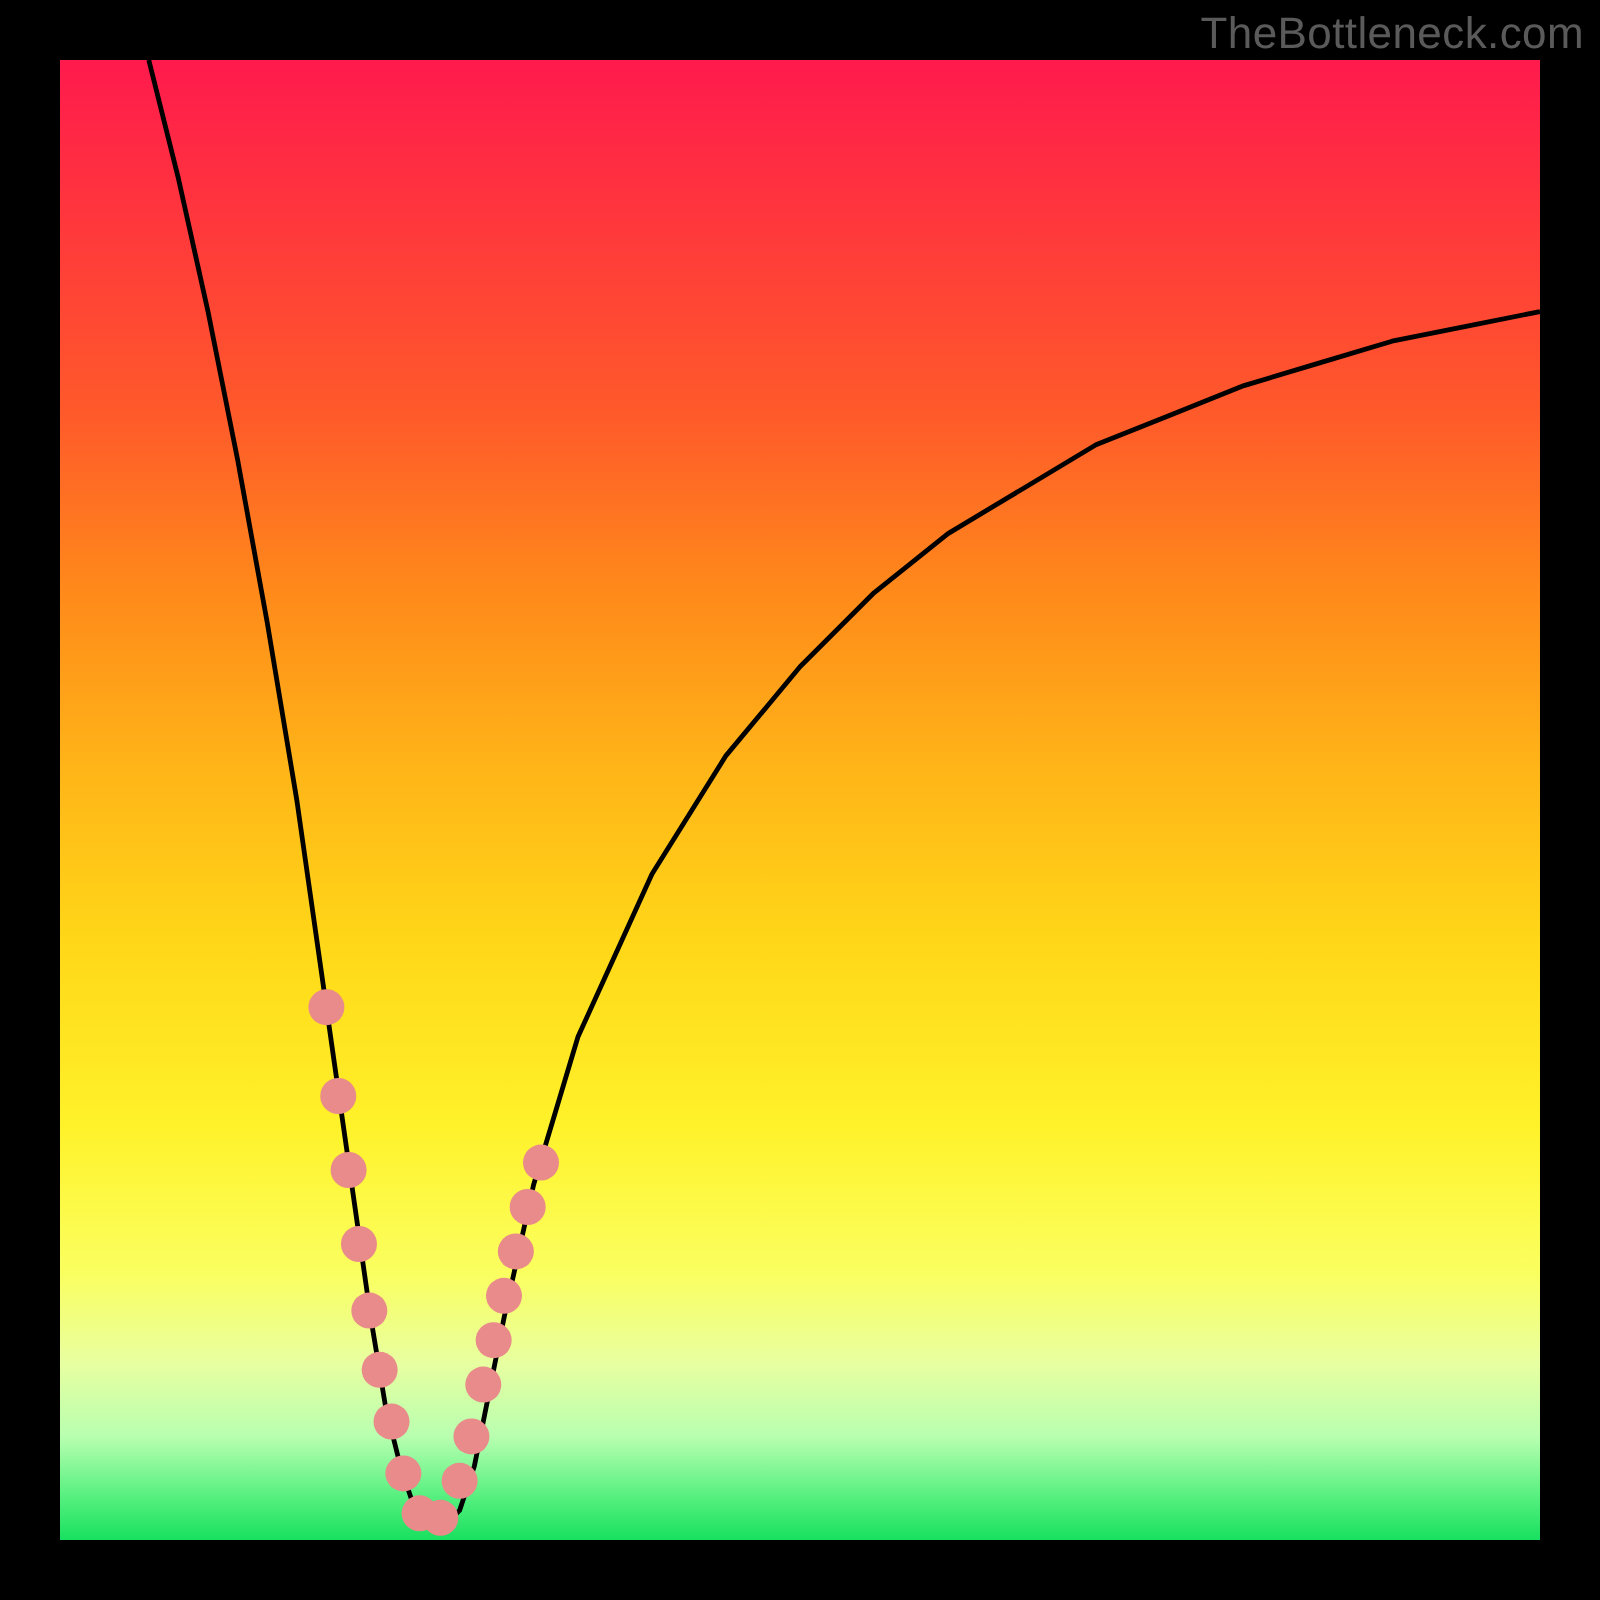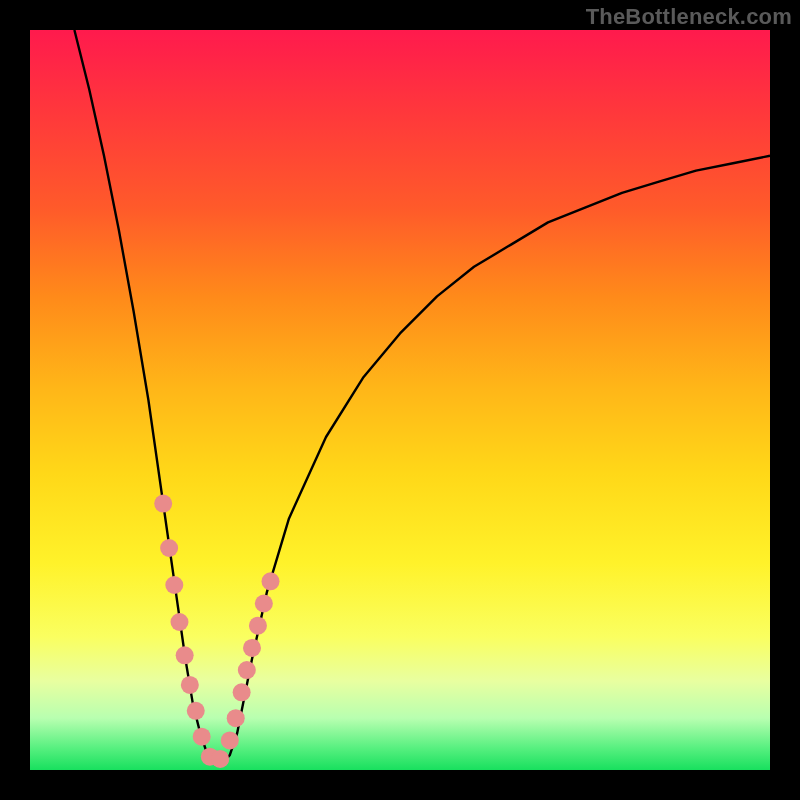--- a/index.html
+++ b/index.html
@@ -29,21 +29,21 @@
       #b8ffb0 93%,
       #58f080 97%,
       #18e05e 100%);
   }
   .watermark {
     position: absolute;
     top: 4px;
     right: 8px;
     font-family: Arial, Helvetica, sans-serif;
     font-size: 22px;
-    font-weight: 700;
+    font-weight: 400;
     color: #5a5a5a;
     letter-spacing: 0.2px;
   }
   svg.curve {
     position: absolute;
     left: 0; top: 0;
     width: 740px; height: 740px;
     overflow: visible;
   }
   .curve-path {

